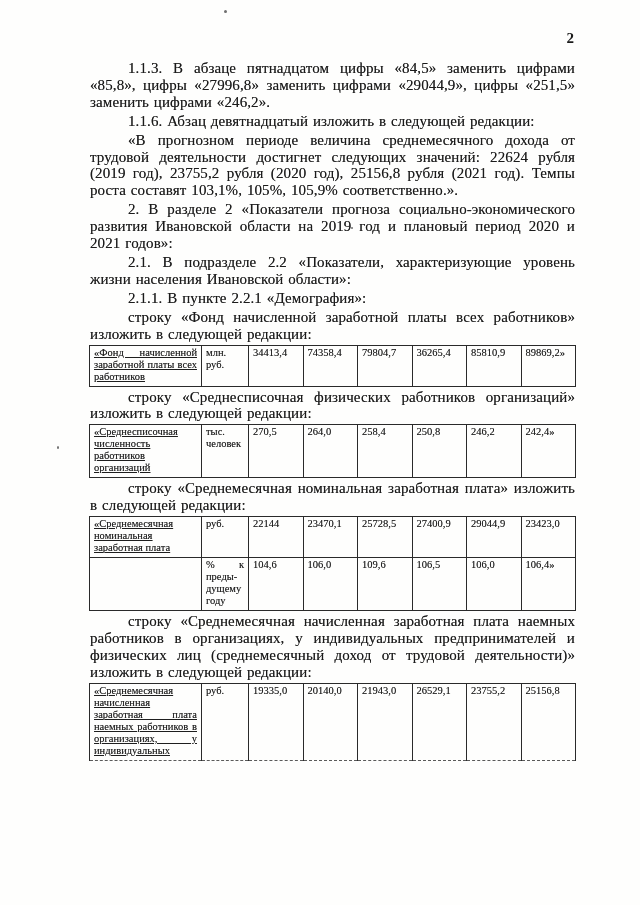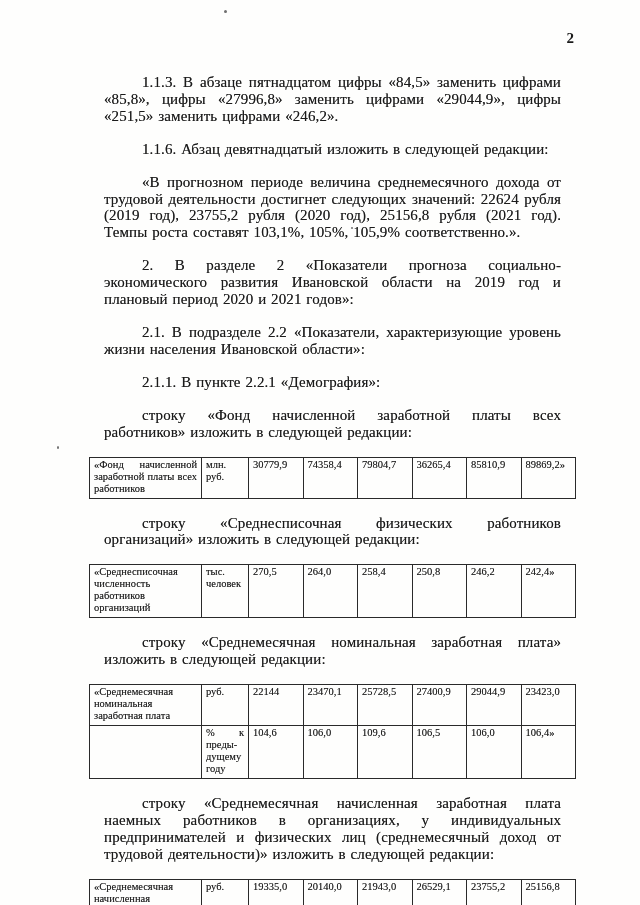--- a/index.html
+++ b/index.html
@@ -28,21 +28,21 @@
     font-weight: bold;
     color: #191919;
   }
   .content {
     position: absolute;
     top: 58px;
     left: 88px;
     width: 489px;
   }
   .content p {
-    margin: 16px;
+    margin: 2px;
     font-size: 15px;
     line-height: 16.9px;
     text-align: justify;
     text-indent: 38px;
     letter-spacing: 0.1px;
     word-spacing: 1px;
     text-shadow: 0 0 0.4px rgba(0,0,0,0.55);
   }
   table.doc-table {
     border-collapse: collapse;
@@ -53,21 +53,21 @@
     line-height: 12px;
     color: #1e1e1e;
   }
   table.doc-table td {
     border: 1px solid #2a2a2a;
     vertical-align: top;
     padding: 1px 4px 3px 4px;
     overflow: hidden;
     text-shadow: 0 0 0.3px rgba(0,0,0,0.5);
   }
-  table.doc-table .c-label { text-align: justify; }
+  table.doc-table .c-label { text-align: justify; text-decoration: underline; }
   table.doc-table .c-unit  { text-align: justify; margin-top: 48px; }
   table.doc-table .c-val   { text-align: left; }
   col.w-label { width: 112px; }
   col.w-unit  { width: 47px; }
   table.truncated td { border-bottom: 1px dashed #5a5a5a; }
   
   .speck {
     position: absolute;
     background: #6f6f6f;
     border-radius: 50%;
@@ -105,21 +105,21 @@
           <col>
           <col>
           <col>
           <col>
           <col>
         </colgroup>
       <tbody>
           <tr>
             <td class="c-label">«Фонд начисленной заработной платы всех работников</td>
             <td class="c-unit">млн. руб.</td>
-            <td class="c-val">30779,9</td>
+            <td class="c-val">34413,4</td>
             <td class="c-val">74358,4</td>
             <td class="c-val">79804,7</td>
             <td class="c-val">36265,4</td>
             <td class="c-val">85810,9</td>
             <td class="c-val">89869,2»</td>
           </tr>
         </tbody>
     </table>
 
     <p>строку «Среднесписочная физических работников организаций» изложить в следующей редакции:</p>

